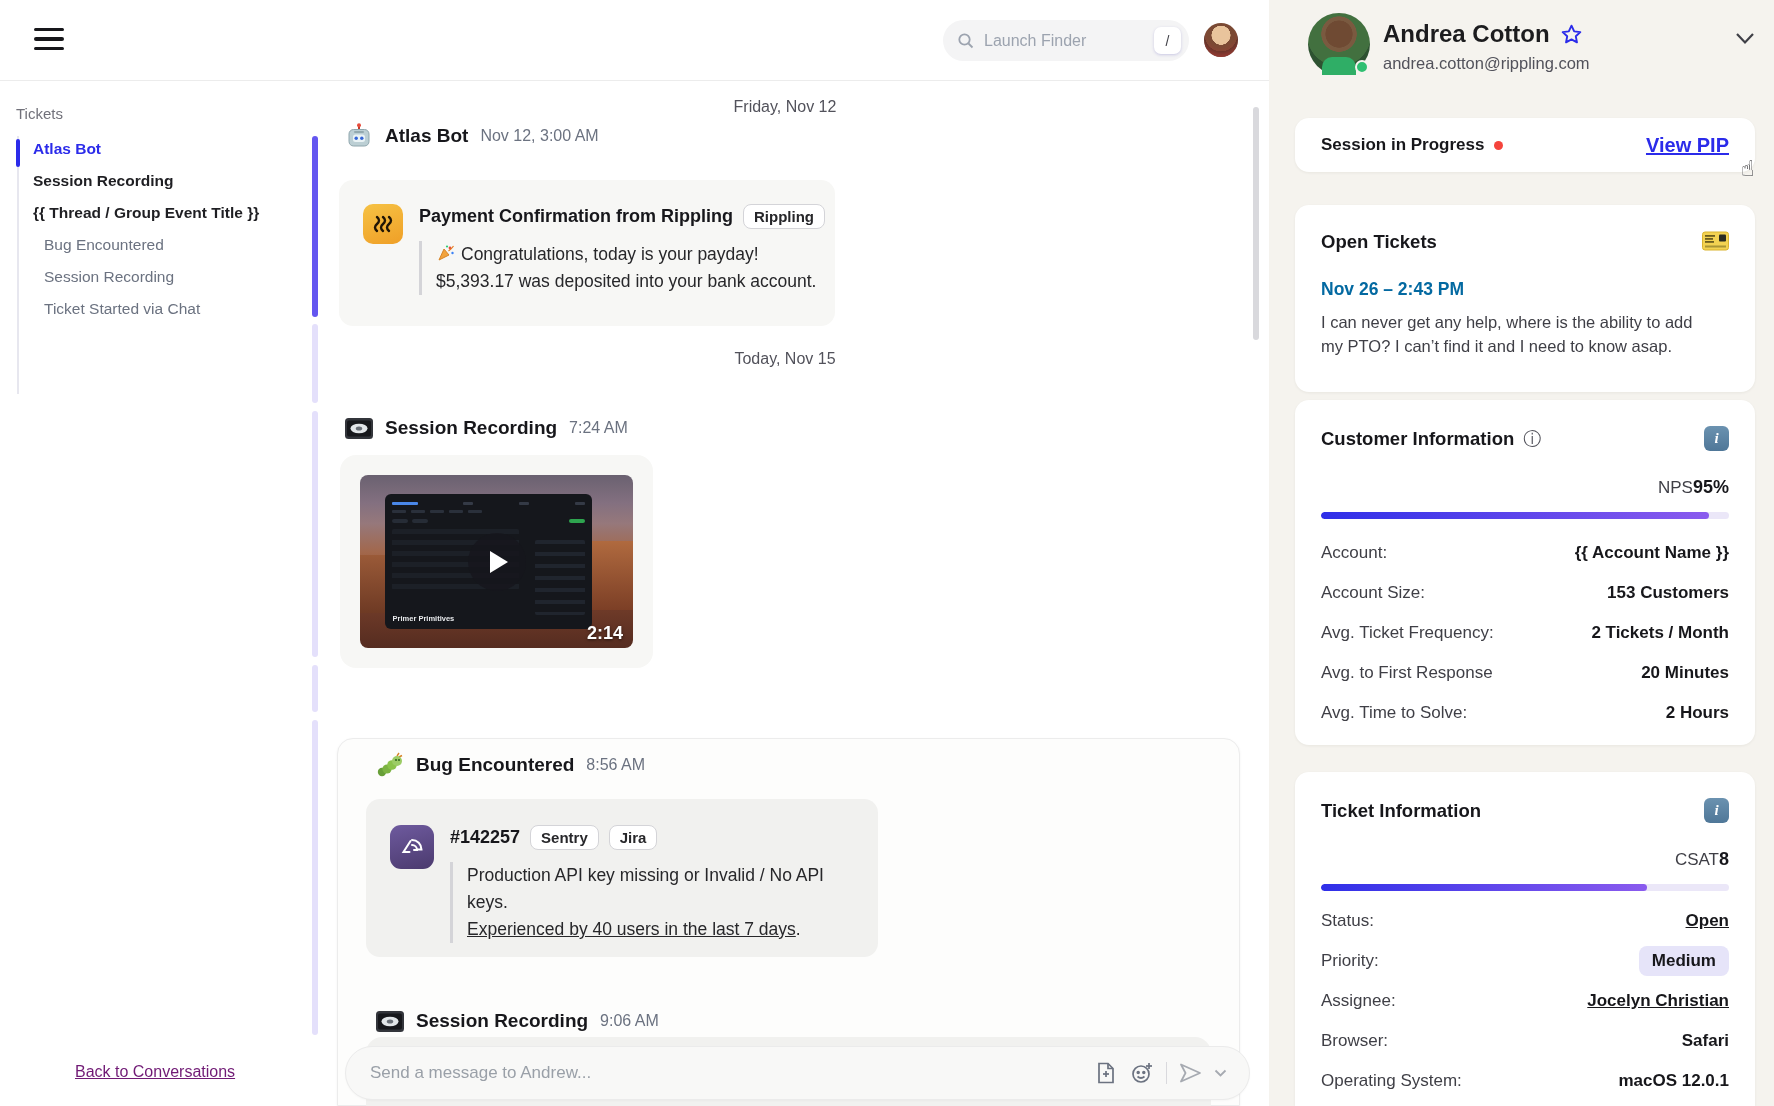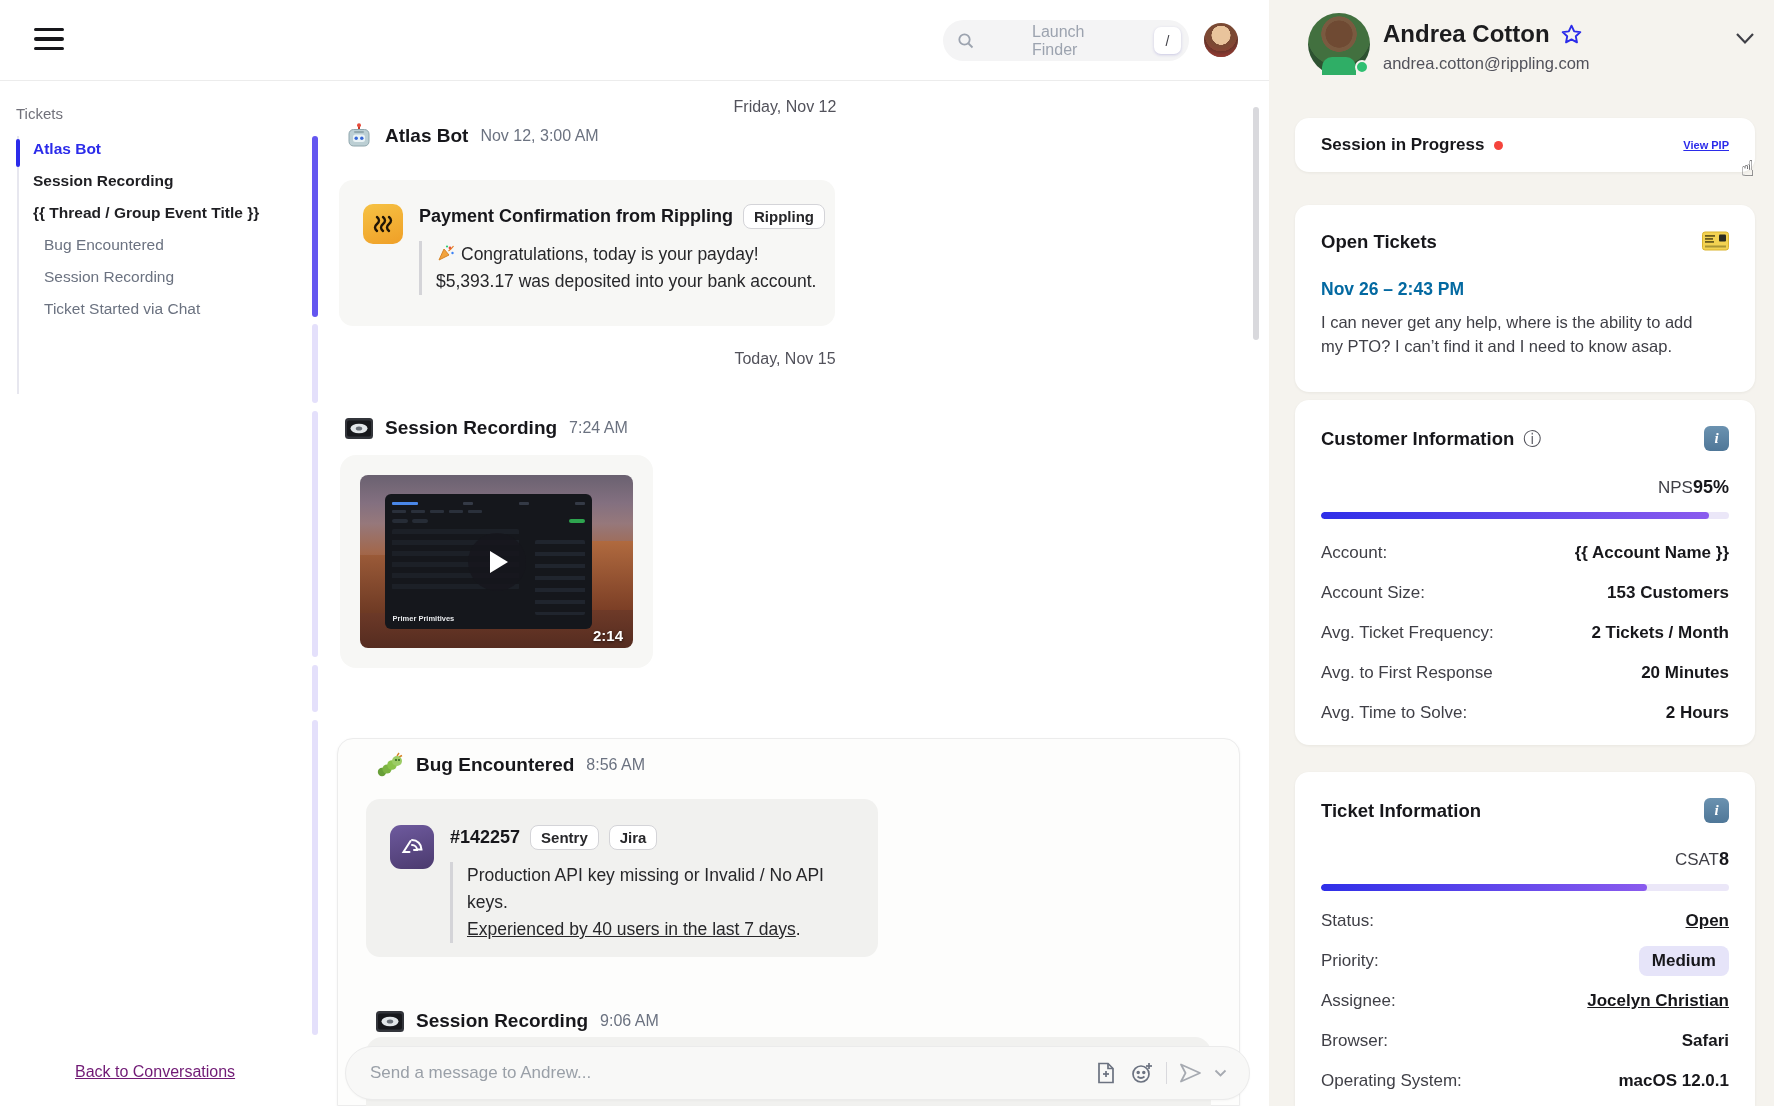--- a/index.html
+++ b/index.html
@@ -10,21 +10,21 @@
   }
   *{margin:0;padding:0;box-sizing:border-box;}
   html,body{background:#fff;}
   body{font-family:"Liberation Sans","DejaVu Sans",sans-serif;color:var(--text_dark);}
   .stage{position:relative;width:1774px;height:1106px;background:#fff;overflow:hidden;}
 
   
   .topbar{position:absolute;left:0;top:0;width:1269px;height:81px;background:#fff;border-bottom:1px solid var(--border);}
   .hamburger{position:absolute;left:34px;top:28px;width:30px;height:22px;display:flex;flex-direction:column;justify-content:space-between;cursor:pointer;}
   .hamburger span{display:block;height:3.2px;background:#17171b;border-radius:2px;}
-  .search{position:absolute;left:943px;top:20px;width:246px;height:41px;background:#f4f4f5;border-radius:21px;display:flex;align-items:center;padding:0 8px 0 14px;gap:48px;}
+  .search{position:absolute;left:943px;top:20px;width:246px;height:41px;background:#f4f4f5;border-radius:21px;display:flex;align-items:center;padding:0 8px 0 14px;}
   .search .ph{color:#9ca3af;font-size:16px;margin-left:9px;flex:1;}
   .kbd{width:27px;height:27px;background:#fff;border-radius:7px;box-shadow:0 1px 3px rgba(80,70,180,.25);display:flex;align-items:center;justify-content:center;font-size:14px;color:#3f3f46;}
   .avatar-top{position:absolute;left:1204px;top:23px;width:34px;height:34px;border-radius:50%;
     background:radial-gradient(circle at 50% 36%,#e9c49c 0 34%,#7a4a34 35% 58%,#4c3226 59% 100%);
     box-shadow:inset 0 -8px 8px -4px #a33c35;}
 
   
   .sidebar{position:absolute;left:0;top:81px;width:320px;height:1025px;background:#fff;}
   .side-label{position:absolute;left:16px;top:24px;font-size:15px;color:#71717a;}
   .tree-line{position:absolute;left:17px;top:55px;width:2px;height:258px;background:#e7e7ef;}
@@ -70,21 +70,21 @@
   .win .tabs{margin-top:5px;display:flex;gap:5px;}
   .win .tabs i{display:block;height:2.5px;width:14px;border-radius:1px;background:#2a303b;}
   .win .btnrow{margin-top:6px;display:flex;gap:4px;}
   .win .btnrow i{display:block;height:4px;width:16px;border-radius:2px;background:#262c36;}
   .win .btnrow .green{background:#2ea44f;margin-left:auto;}
   .rows{margin-top:6px;width:66%;height:52%;background:repeating-linear-gradient(180deg,#1c2027 0 5px,#15171c 5px 11px);border-radius:2px;}
   .rightcol{position:absolute;right:7px;top:34%;width:24%;height:56%;background:repeating-linear-gradient(180deg,#20252e 0 4px,#15171c 4px 12px);border-radius:2px;}
   .wname{position:absolute;left:8px;bottom:6px;color:#e8eaed;font-size:7.5px;font-weight:bold;}
   .play{position:absolute;left:50%;top:50%;transform:translate(-50%,-50%);width:58px;height:58px;border-radius:50%;background:rgba(22,22,28,.82);display:flex;align-items:center;justify-content:center;cursor:pointer;}
   .play i{display:block;width:0;height:0;border-top:11px solid transparent;border-bottom:11px solid transparent;border-left:18px solid #fff;margin-left:5px;}
-  .duration{position:absolute;right:10px;bottom:4px;color:#fff;font-size:15px;font-weight:bold;text-shadow:0 1px 3px rgba(0,0,0,.6);}
+  .duration{position:absolute;right:10px;bottom:4px;color:#fff;font-size:18px;font-weight:bold;text-shadow:0 1px 3px rgba(0,0,0,.6);}
 
   .group{position:absolute;left:17px;top:738px;width:903px;height:368px;background:#fdfdfc;border:1px solid var(--border);border-radius:16px 16px 0 0;box-shadow:0 1px 3px rgba(0,0,0,.05);}
   .bug-card{position:absolute;left:28px;top:60px;width:512px;height:158px;background:var(--inner_card_bg);border-radius:14px;padding:26px 20px 24px 24px;display:flex;gap:16px;}
   .sentry-icon{width:44px;height:44px;border-radius:11px;background:linear-gradient(165deg,#6e5a9e,#4b3a6e);display:flex;align-items:center;justify-content:center;flex:none;}
   .partial-card{position:absolute;left:28px;top:298px;width:845px;height:70px;background:var(--inner_card_bg);border-radius:16px 16px 0 0;}
 
   .compose{position:absolute;left:25px;top:1046px;width:905px;height:54px;background:#f8f8f7;border:1px solid #ebebeb;border-radius:27px;display:flex;align-items:center;padding:0 18px 0 24px;box-shadow:0 1px 2px rgba(0,0,0,.03);}
   .compose .ph{color:#9aa0a8;font-size:17px;flex:1;}
   .cbtn{display:flex;align-items:center;justify-content:center;width:36px;height:36px;cursor:pointer;}
   .cdivider{width:1px;height:22px;background:#d9d9dd;margin:0 6px;}
@@ -98,21 +98,21 @@
   .p-name{position:absolute;left:114px;top:20px;font-size:24px;font-weight:600;color:#1c1c1e;display:flex;align-items:center;gap:10px;}
   .p-email{position:absolute;left:114px;top:54px;font-size:16.5px;color:#52525b;}
   .p-chevron{position:absolute;left:466px;top:32px;cursor:pointer;}
 
   .pcard{position:absolute;left:26px;width:460px;background:#fff;border-radius:14px;box-shadow:0 1px 3px rgba(40,35,20,.06);}
   .pcard-title{font-size:18.5px;font-weight:bold;color:#17171b;}
   .session-card{top:118px;height:54px;display:flex;align-items:center;justify-content:space-between;padding:0 26px;}
   .s-left{display:flex;align-items:center;gap:10px;font-size:17px;font-weight:bold;color:#17171b;}
   .dot-red{width:9px;height:9px;border-radius:50%;background:var(--red);}
   .link{color:var(--accent);text-decoration:underline;cursor:pointer;}
-  .viewpip{font-size:11px;font-weight:600;}
+  .viewpip{font-size:20px;font-weight:600;}
   .cursor-hand{position:absolute;left:446px;top:38px;font-size:22px;color:#2c2c30;text-shadow:0 0 2px #fff,0 0 2px #fff;pointer-events:none;font-family:"DejaVu Sans",sans-serif;}
 
   .tickets-card{top:205px;height:187px;padding:26px;}
   .tc-head{display:flex;align-items:flex-start;justify-content:space-between;}
   .tc-time{margin-top:26px;font-size:17.5px;font-weight:bold;color:#0369a1;}
   .tc-msg{margin-top:10px;font-size:16.5px;color:#3f3f46;line-height:24px;width:396px;}
 
   .info-card-c{top:400px;height:345px;padding:26px;}
   .info-card-d{top:772px;height:334px;padding:26px;border-radius:14px 14px 0 0;}
   .ic-head{display:flex;align-items:center;justify-content:space-between;}

